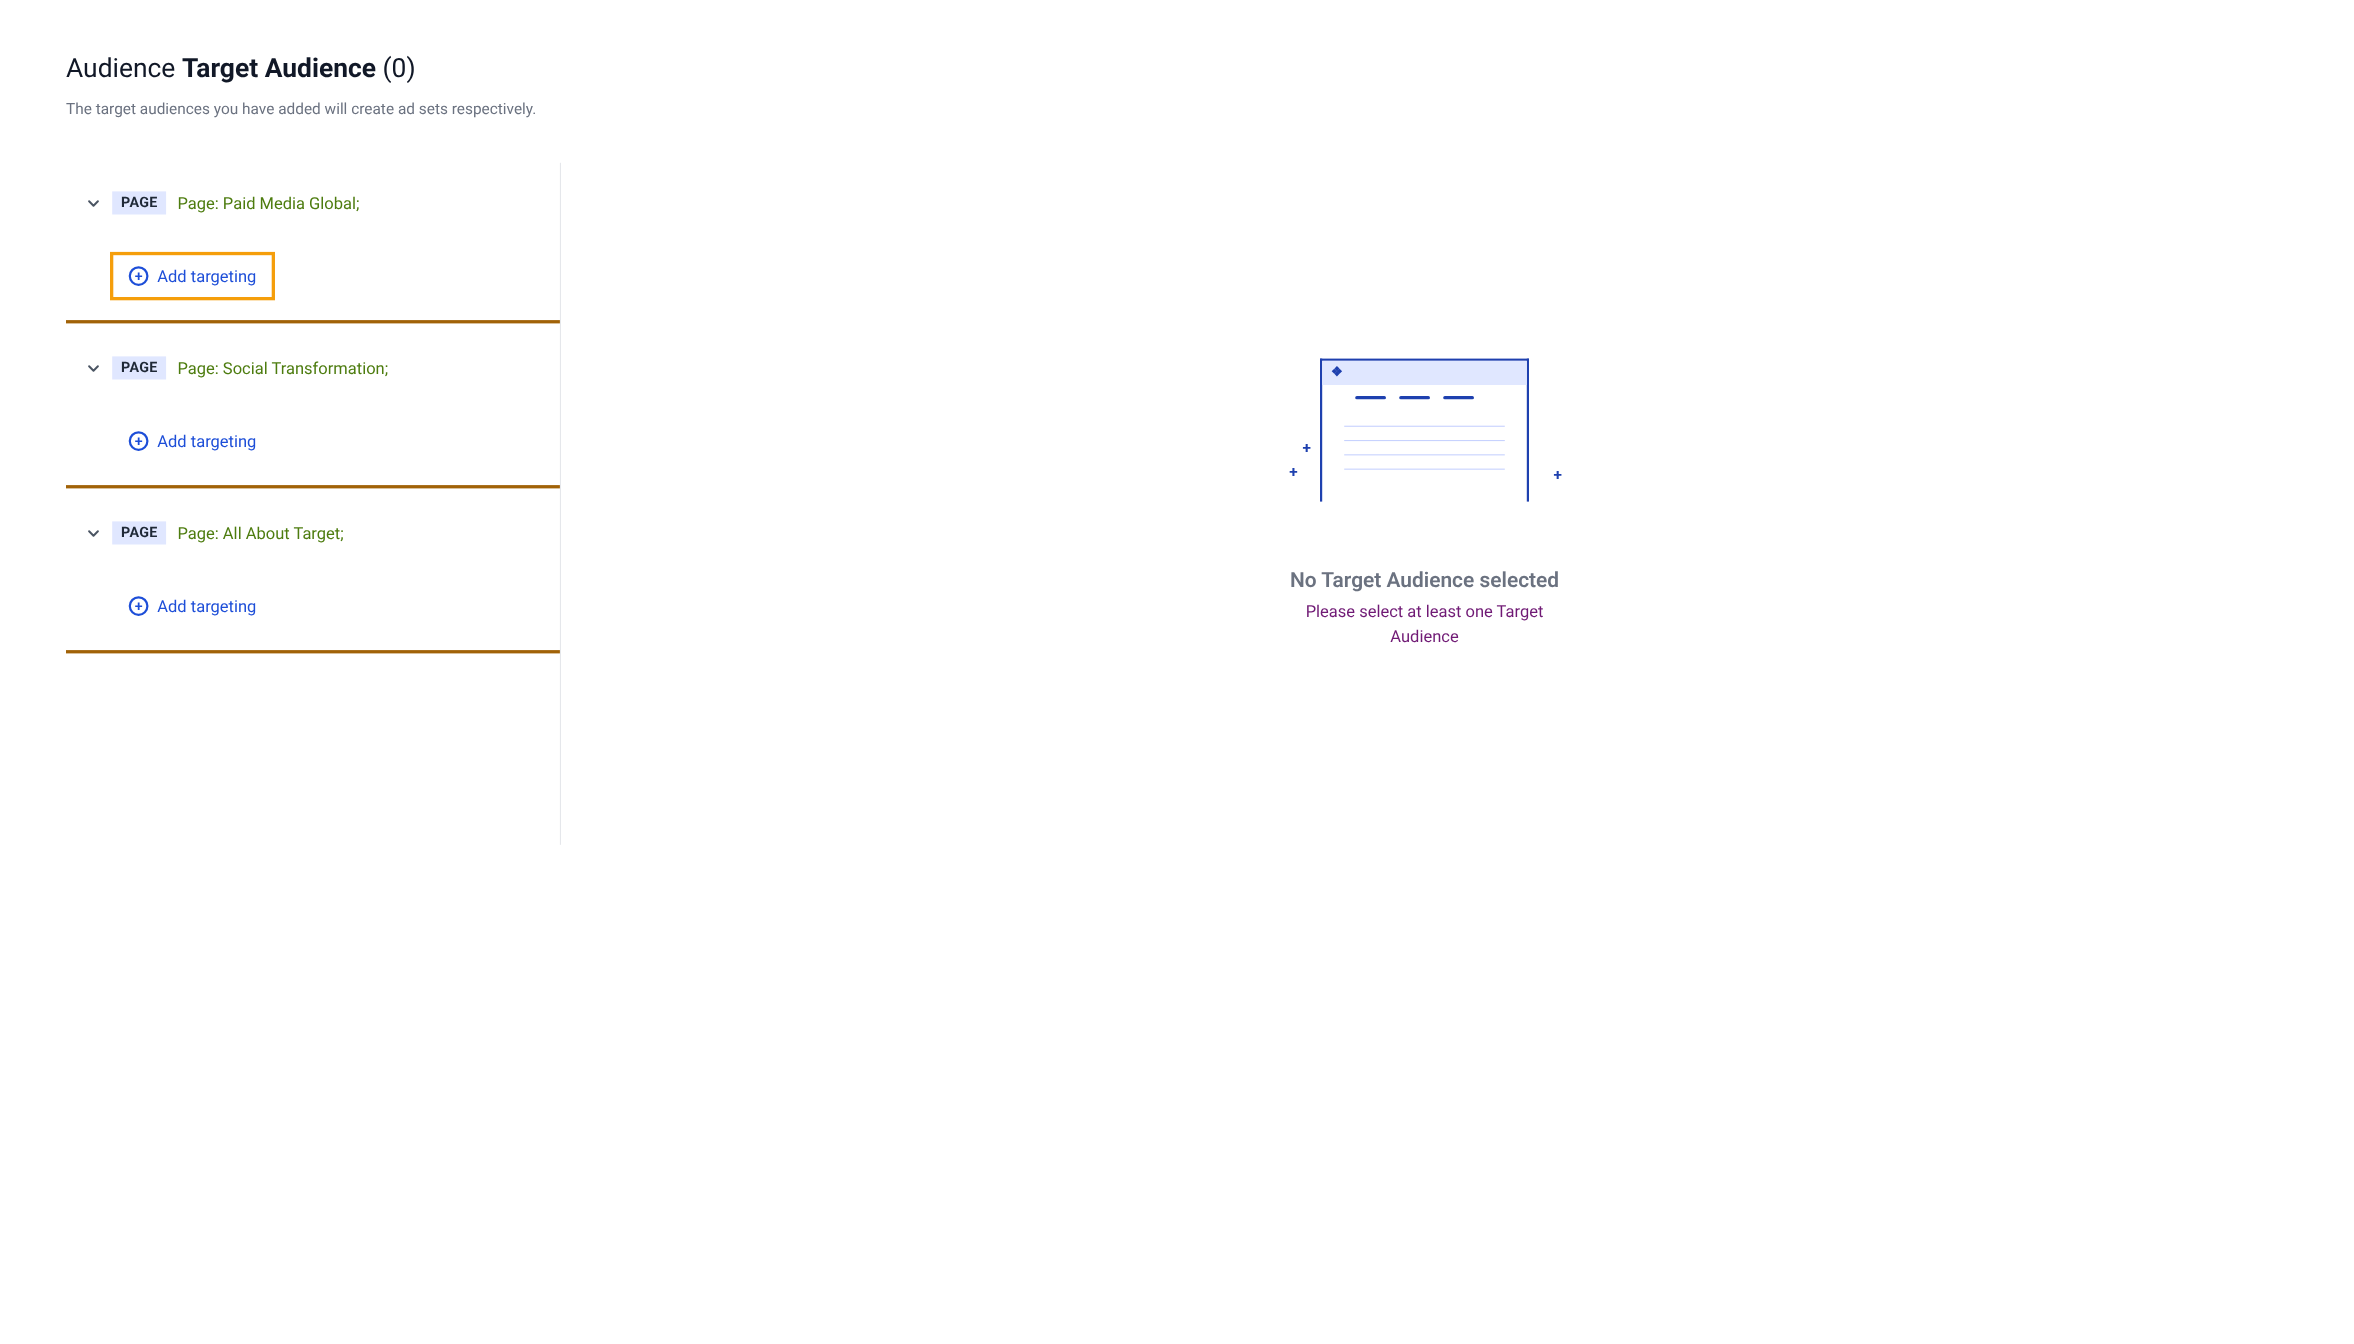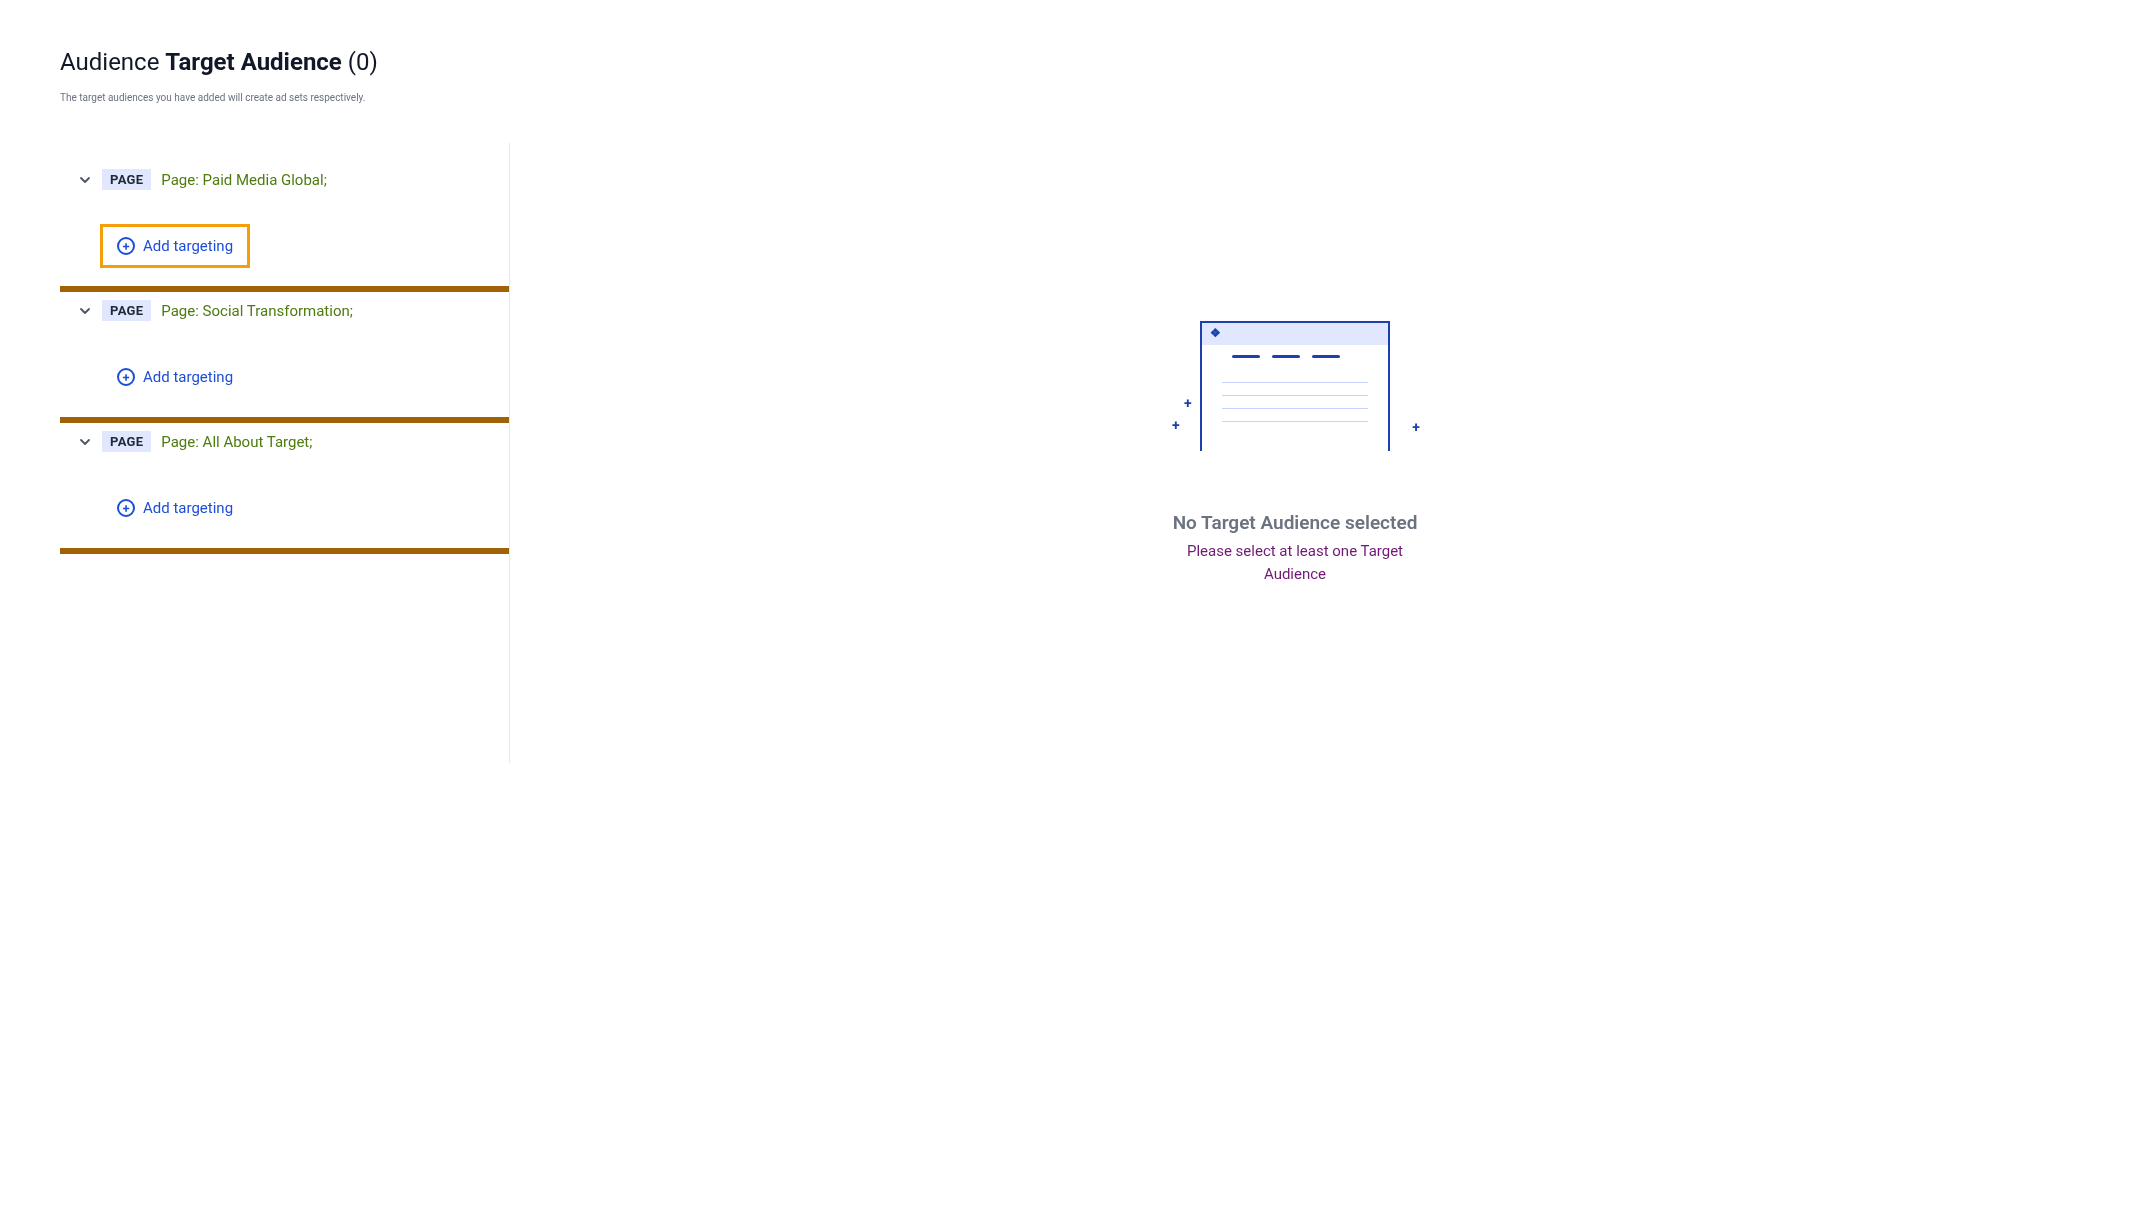--- a/index.html
+++ b/index.html
@@ -19,37 +19,37 @@
     .title {
       font-size: 24px;
       font-weight: 400;
       color: #111827;
       margin-bottom: 6px;
     }
     .title .bold {
       font-weight: 700;
     }
     .subtitle {
-      font-size: 10px;
+      font-size: 14px;
       color: #6b7280;
       margin-top: 16px;
     }
     .content {
       display: flex;
     }
     .left-panel {
       width: 450px;
       border-right: 1px solid #e5e7eb;
       padding-top: 20px;
       min-height: 620px;
     }
     .page-group {
-      border-bottom: 6px solid #a16207;
+      border-bottom: 3px solid #a16207;
       padding-bottom: 18px;
-      margin-bottom: 2px;
+      margin-bottom: 24px;
     }
     .page-row {
       display: flex;
       align-items: center;
       gap: 10px;
       padding: 6px 0 6px 18px;
     }
     .chevron {
       width: 14px;
       height: 14px;

